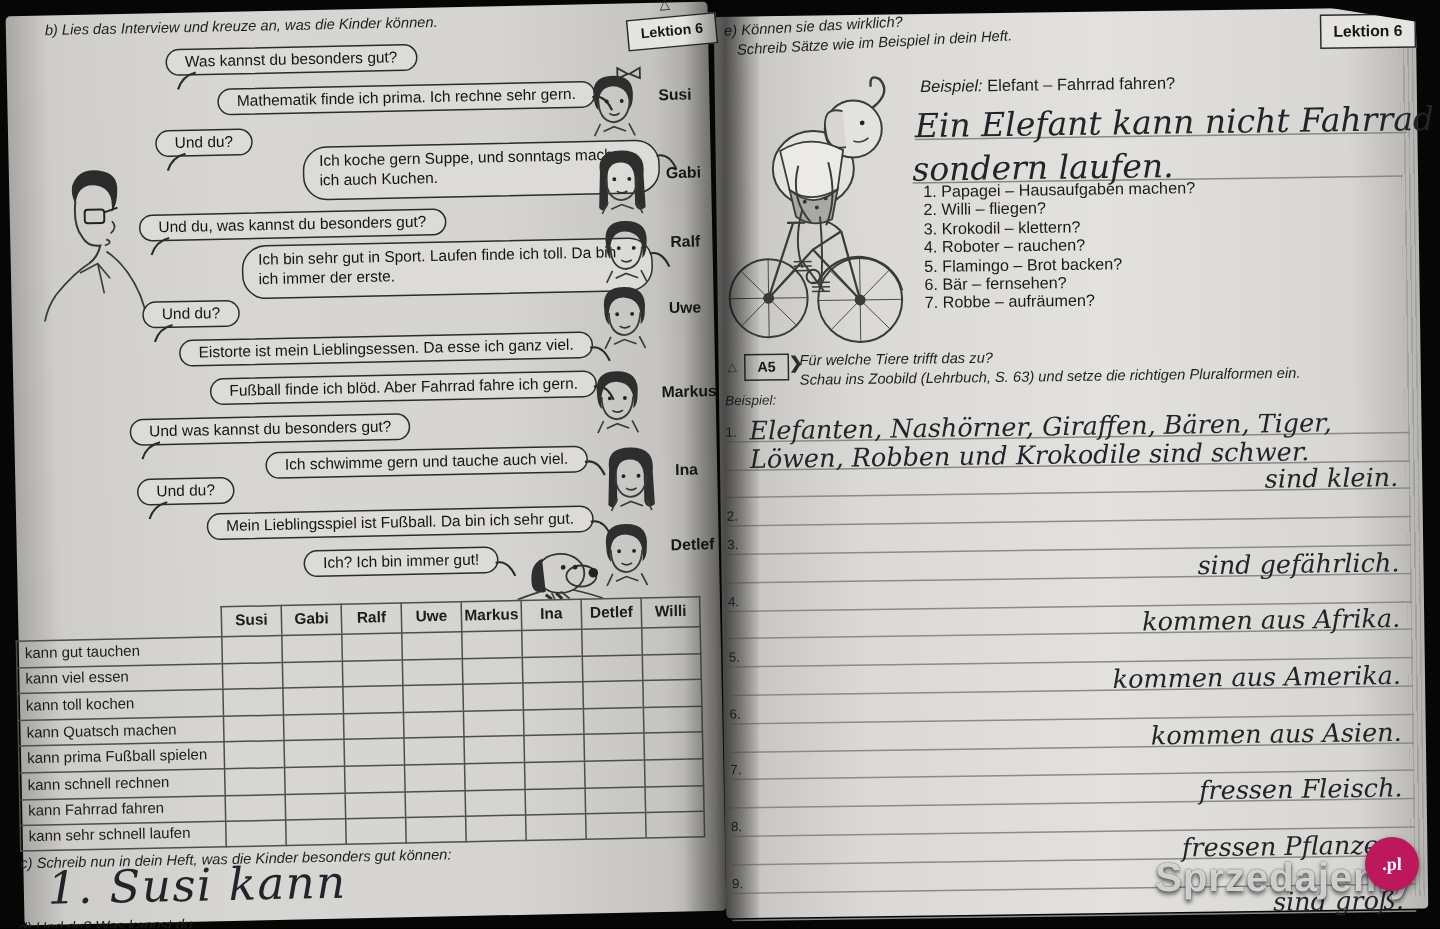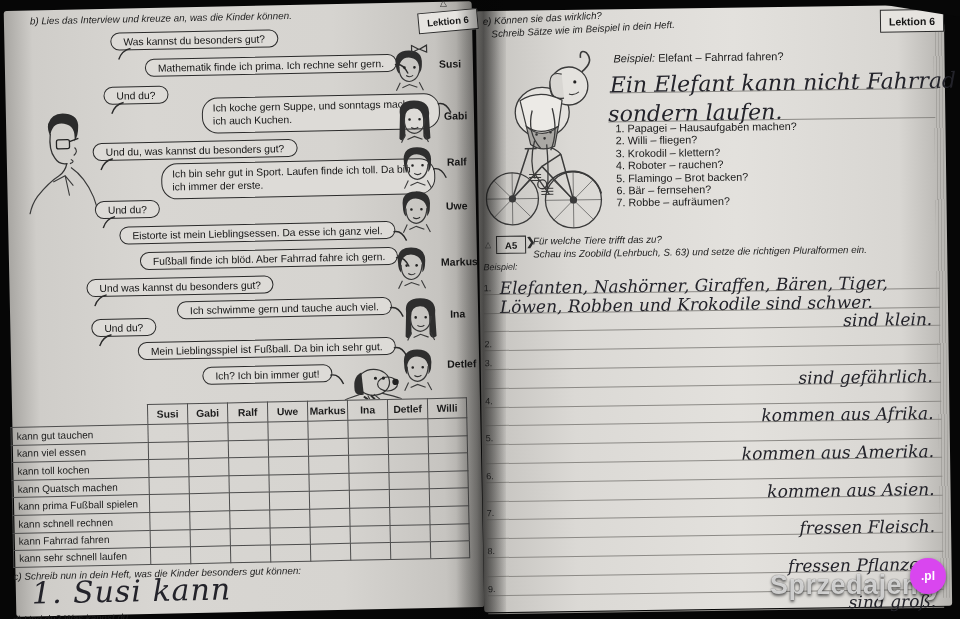--- a/index.html
+++ b/index.html
@@ -486,15 +486,15 @@
           <span class="hand">sind groß.</span>
         </div>
       </div>
   </div>
 
   <div class="spine"></div>
   <div class="corner-tr"></div>
 
   <div id="wm">
     <span id="wmtext">Sprzedajemy</span>
-    <span id="wmpl" style="background: #d946ef;">.pl</span>
+    <span id="wmpl" style="background: #be185d; font-family: Liberation Serif, serif;">.pl</span>
   </div>
 </div>
 
 </body></html>

